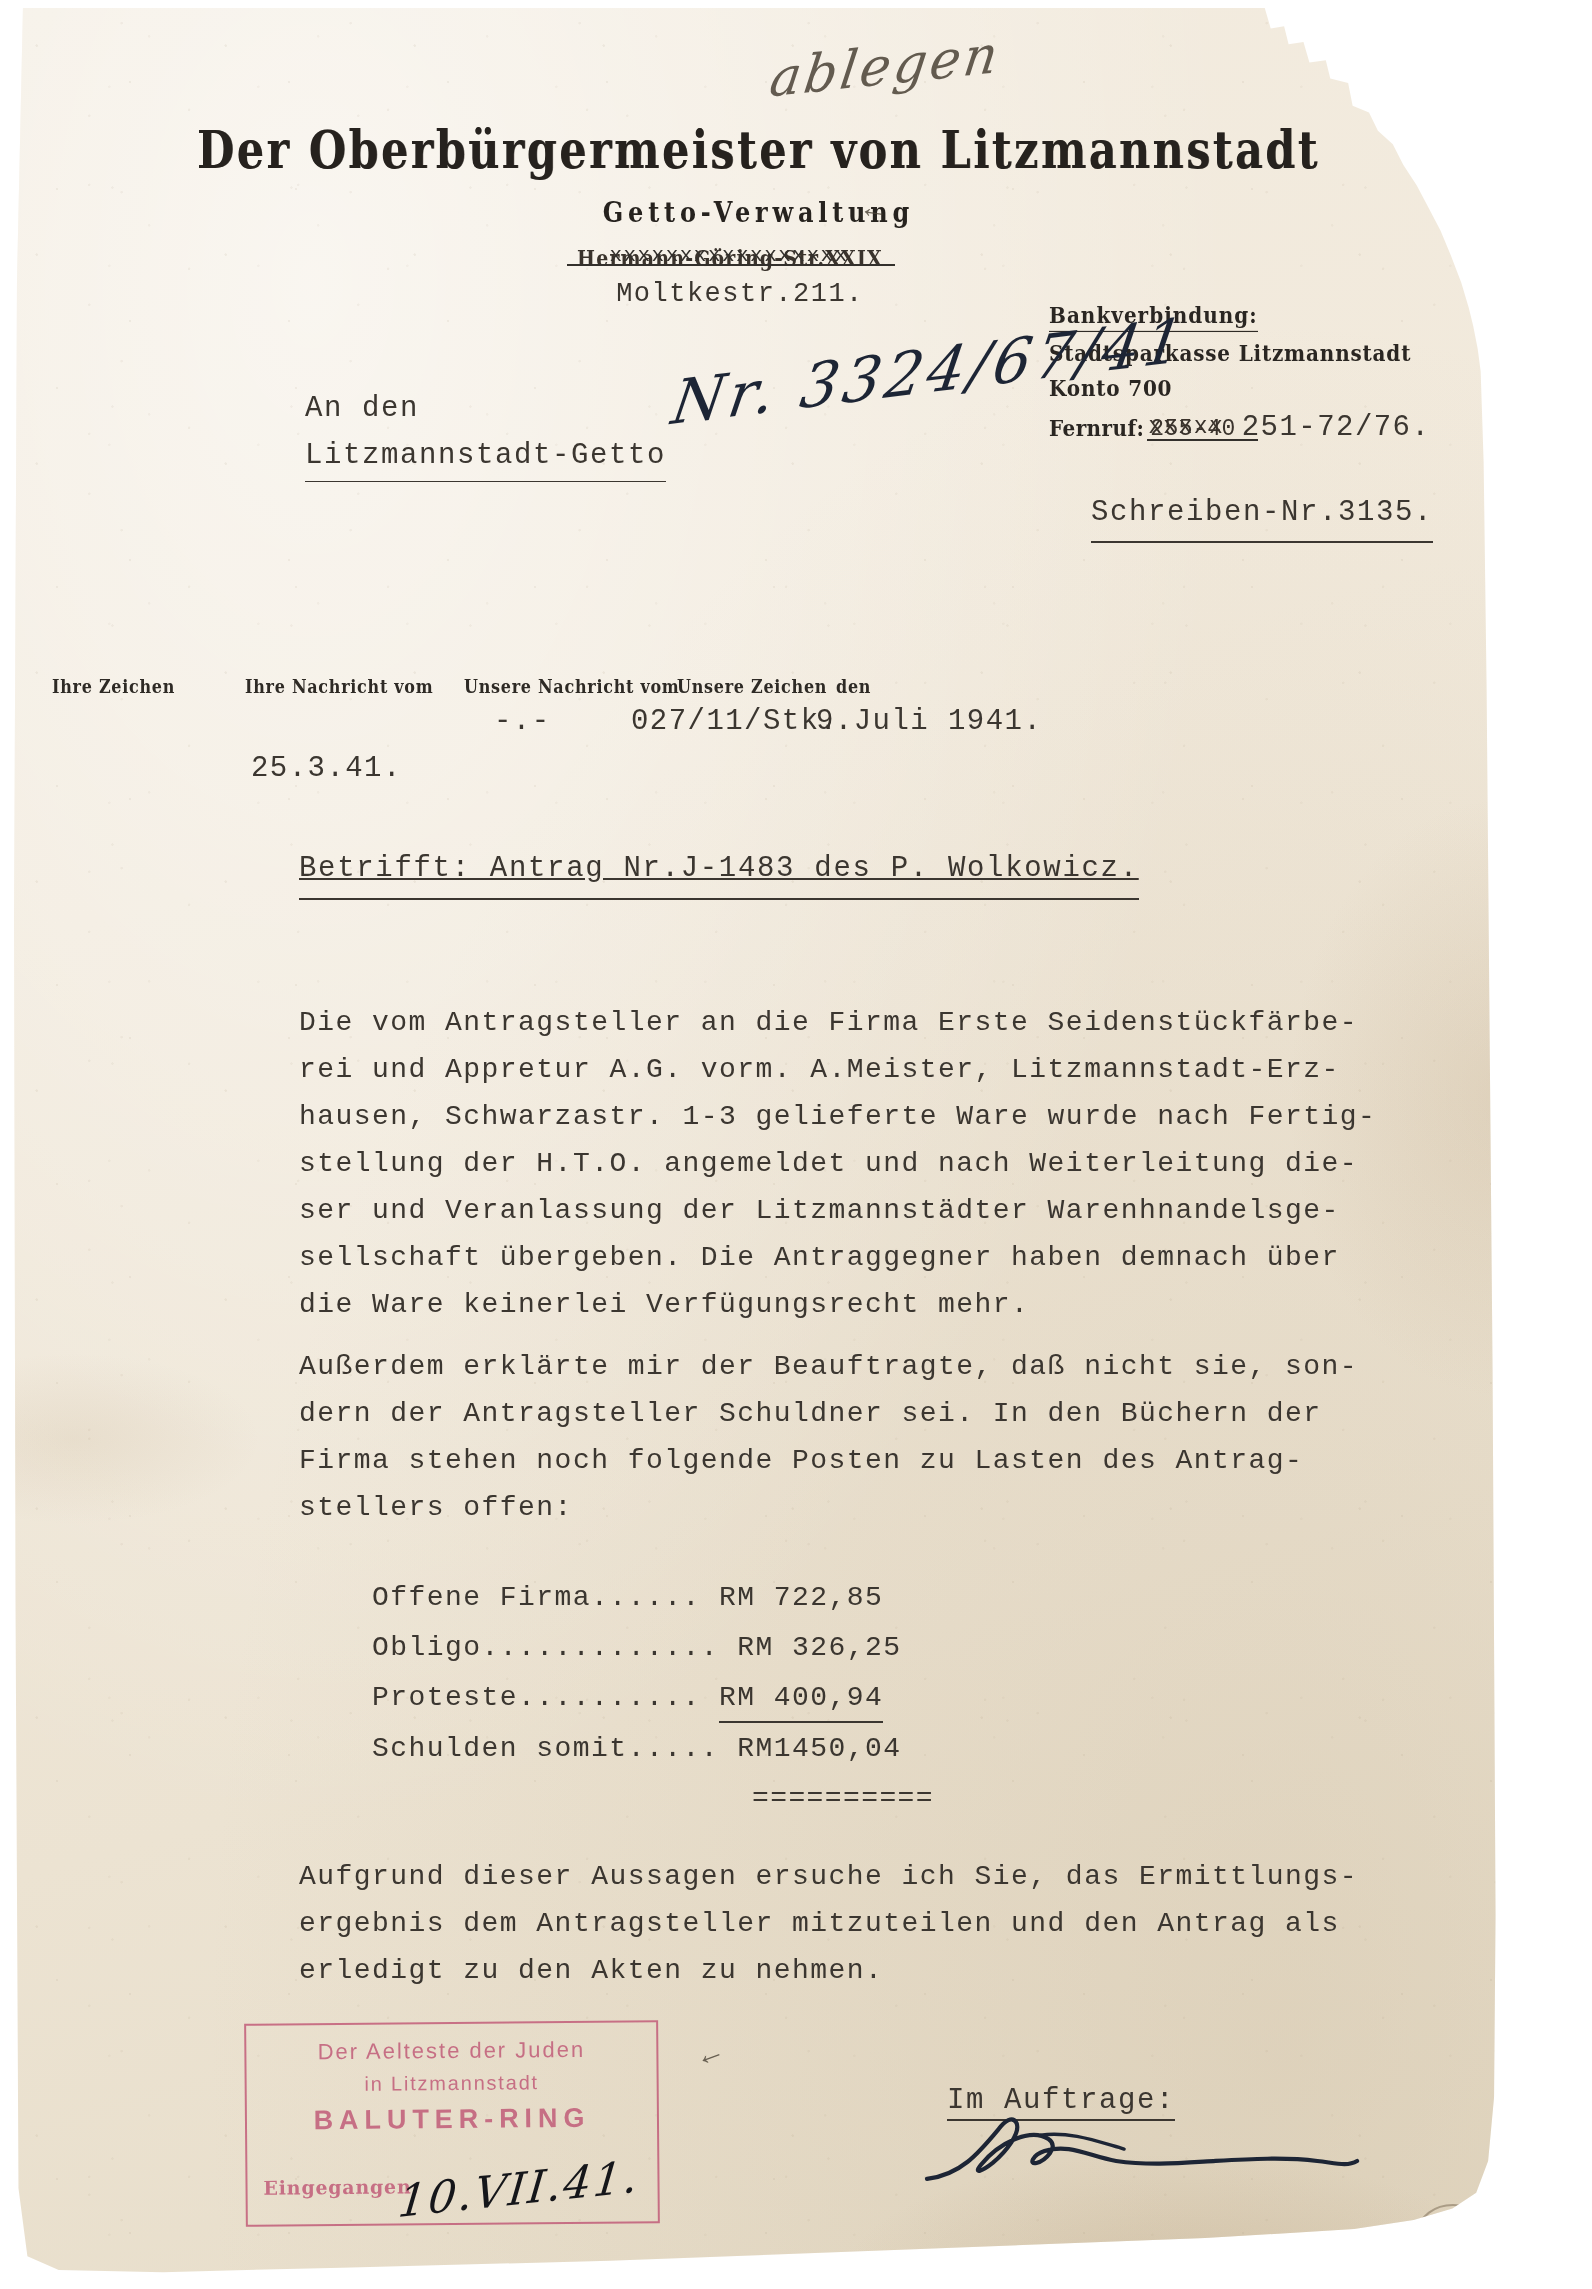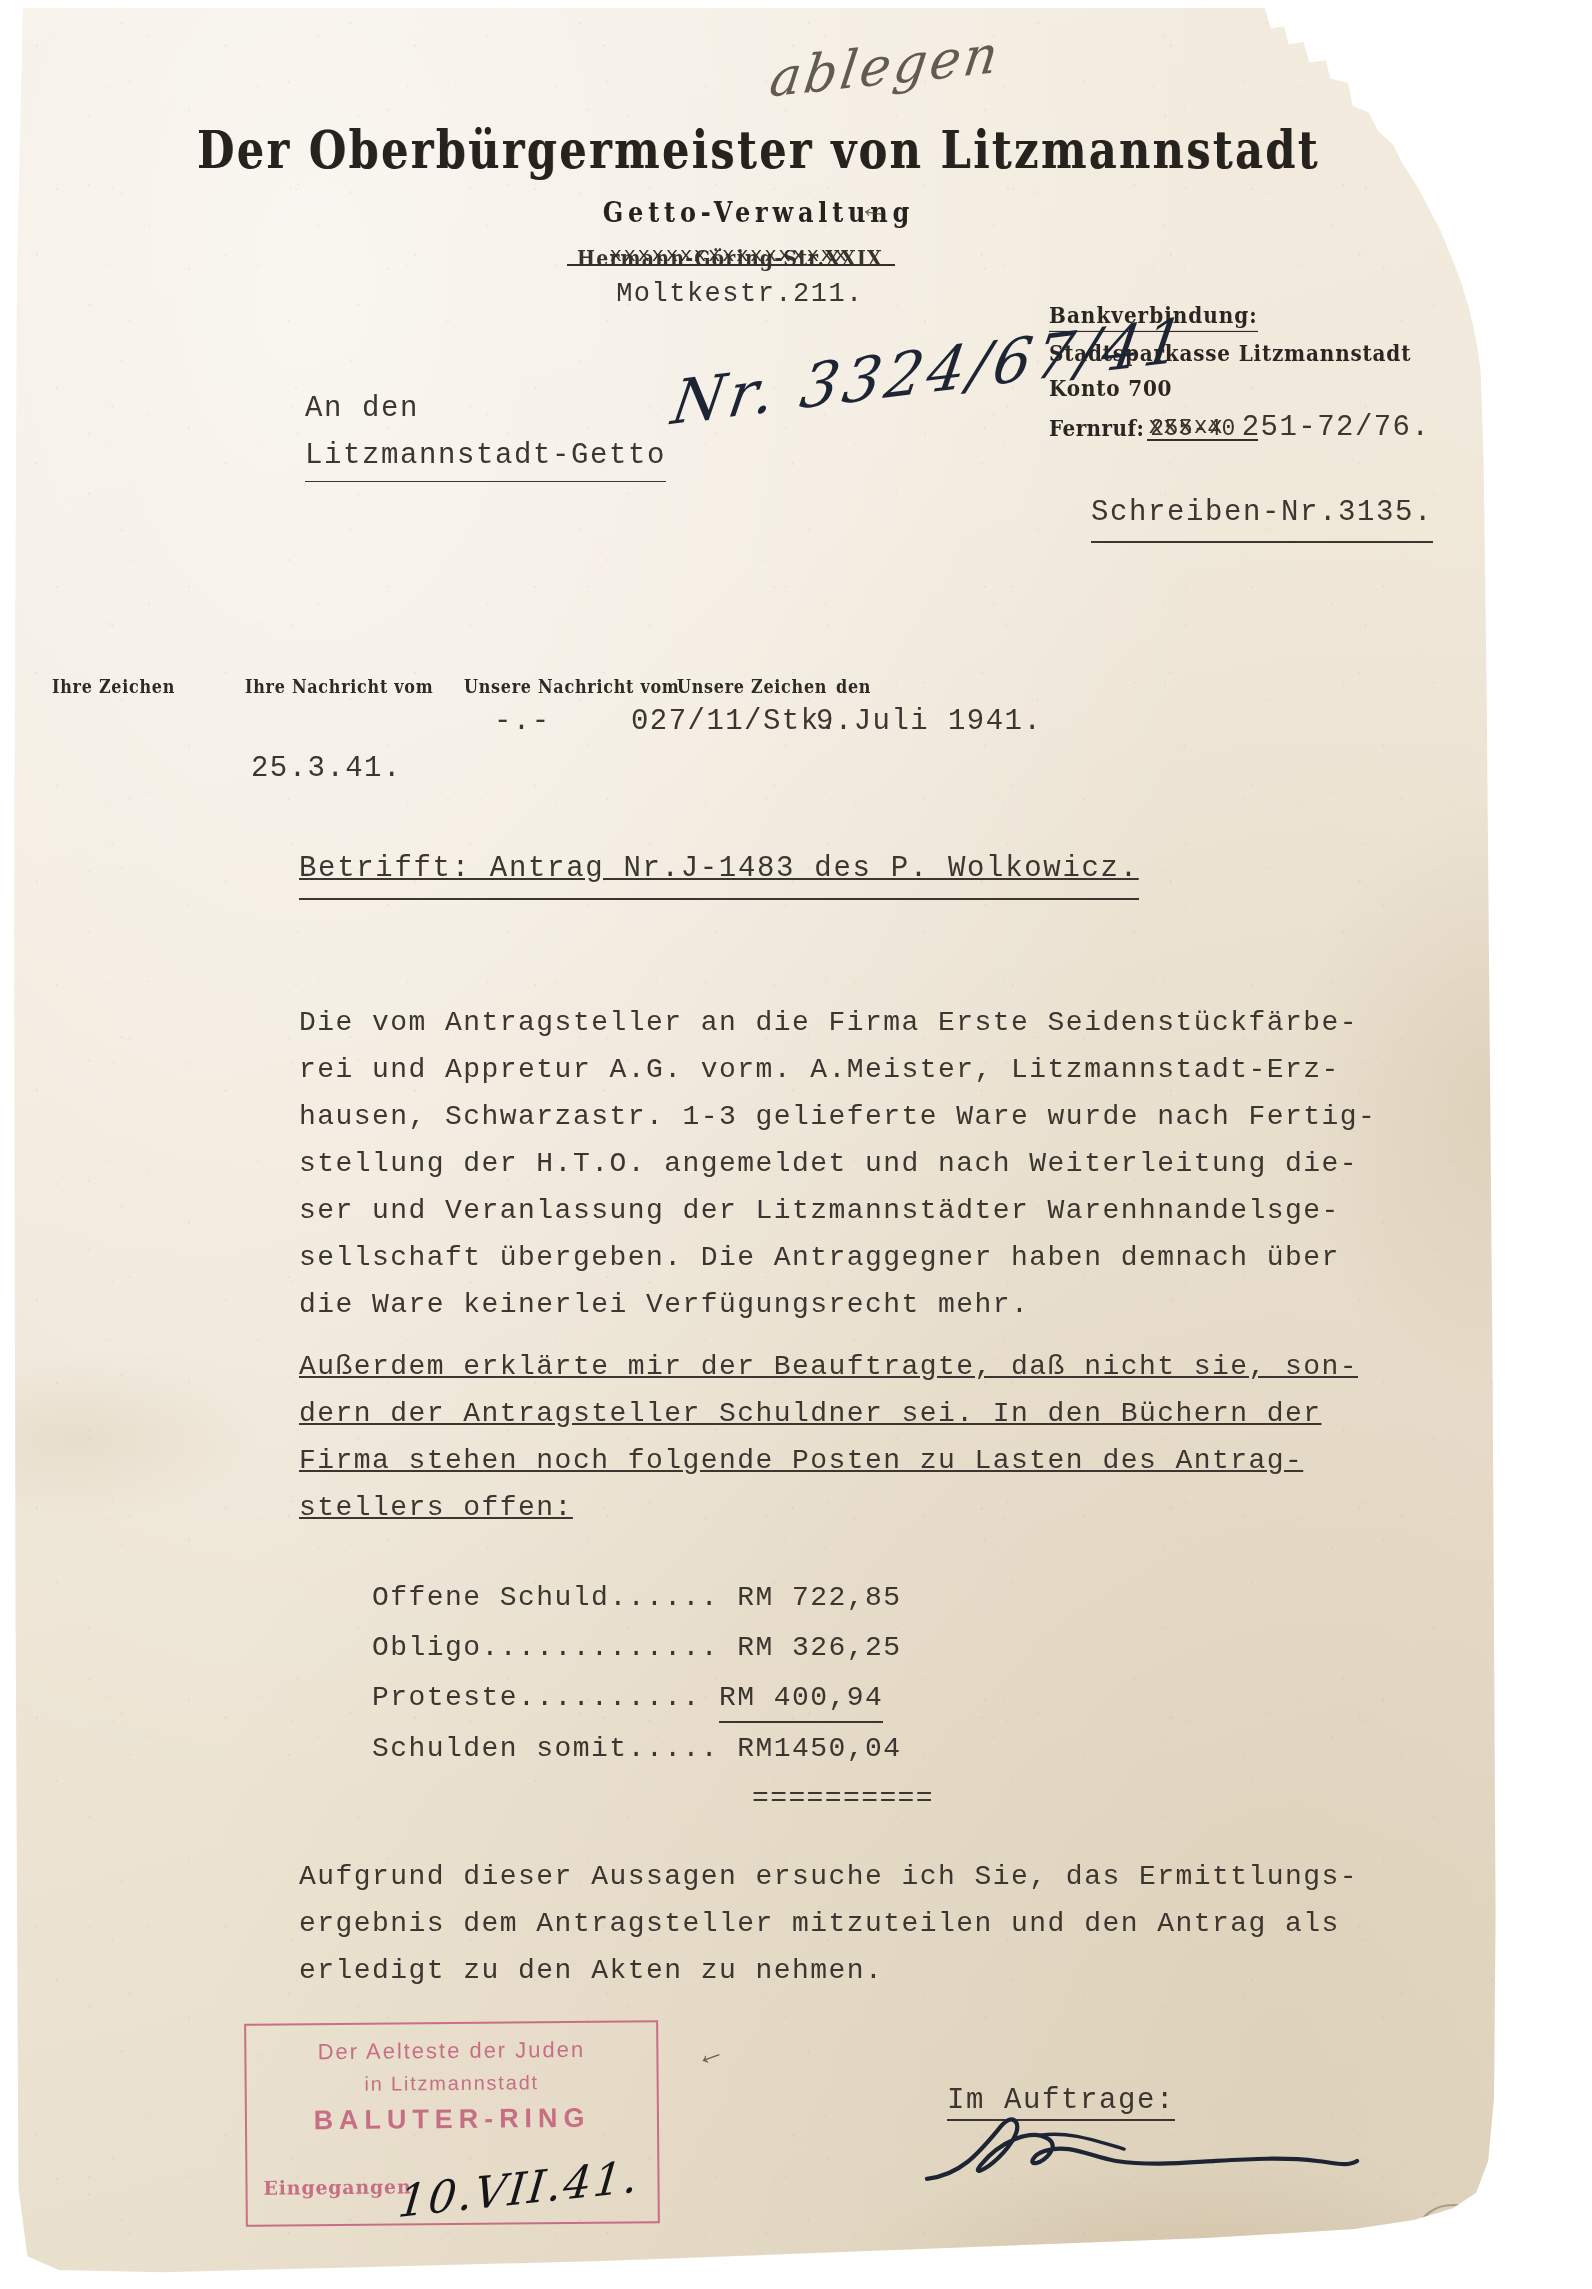--- a/index.html
+++ b/index.html
@@ -210,26 +210,26 @@
     <span>Betrifft: Antrag Nr.J-1483 des P. Wolkowicz.</span>
   </div>
 
   <div class="para" style="top:991px;">Die vom Antragsteller an die Firma Erste Seidenstückfärbe-
 rei und Appretur A.G. vorm. A.Meister, Litzmannstadt-Erz-
 hausen, Schwarzastr. 1-3 gelieferte Ware wurde nach Fertig-
 stellung der H.T.O. angemeldet und nach Weiterleitung die-
 ser und Veranlassung der Litzmannstädter Warenhnandelsge-
 sellschaft übergeben. Die Antraggegner haben demnach über
 die Ware keinerlei Verfügungsrecht mehr.</div>
-  <div class="para" style="top:1335px;text-decoration:underline;">Außerdem erklärte mir der Beauftragte, daß nicht sie, son-
+  <div class="para" style="top:1335px;">Außerdem erklärte mir der Beauftragte, daß nicht sie, son-
 dern der Antragsteller Schuldner sei. In den Büchern der
 Firma stehen noch folgende Posten zu Lasten des Antrag-
 stellers offen:</div>
 
-  <div class="item-row" style="top:1574px;"><span>Offene Schuld</span><span>......</span><span> </span><span class="amt"><span>RM</span> <span>722,85</span></span></div>
+  <div class="item-row" style="top:1574px;"><span>Offene Firma</span><span>......</span><span> </span><span class="amt"><span>RM</span> <span>722,85</span></span></div>
 
   <div class="item-row" style="top:1624px;"><span>Obligo</span><span>.............</span><span> </span><span class="amt"><span>RM</span> <span>326,25</span></span></div>
 
   <div class="item-row" style="top:1674px;"><span>Proteste</span><span>..........</span><span> </span><span class="amt u"><span>RM</span> <span>400,94</span></span></div>
 
   <div class="item-row" style="top:1725px;"><span>Schulden somit</span><span>.....</span><span> </span><span class="amt"><span>RM</span><span>1450,04</span></span></div>
 
   <div id="eqline">==========</div>
 
   <div class="para" style="top:1845px;">Aufgrund dieser Aussagen ersuche ich Sie, das Ermittlungs-

